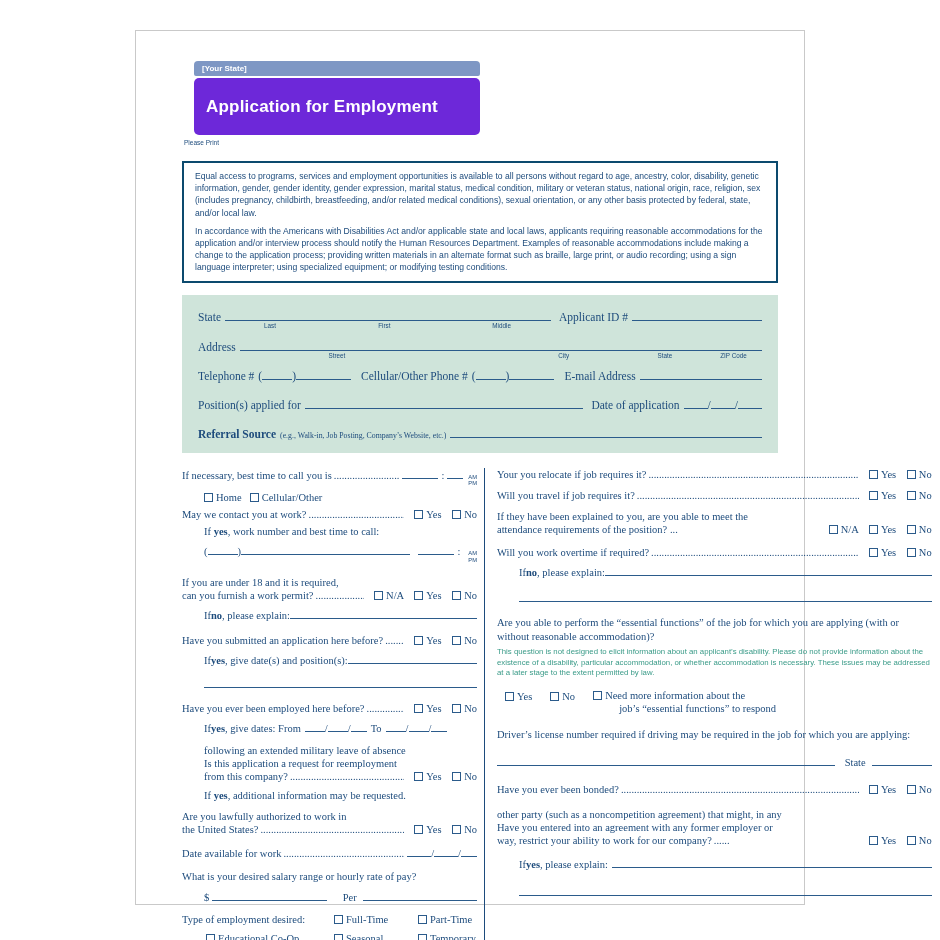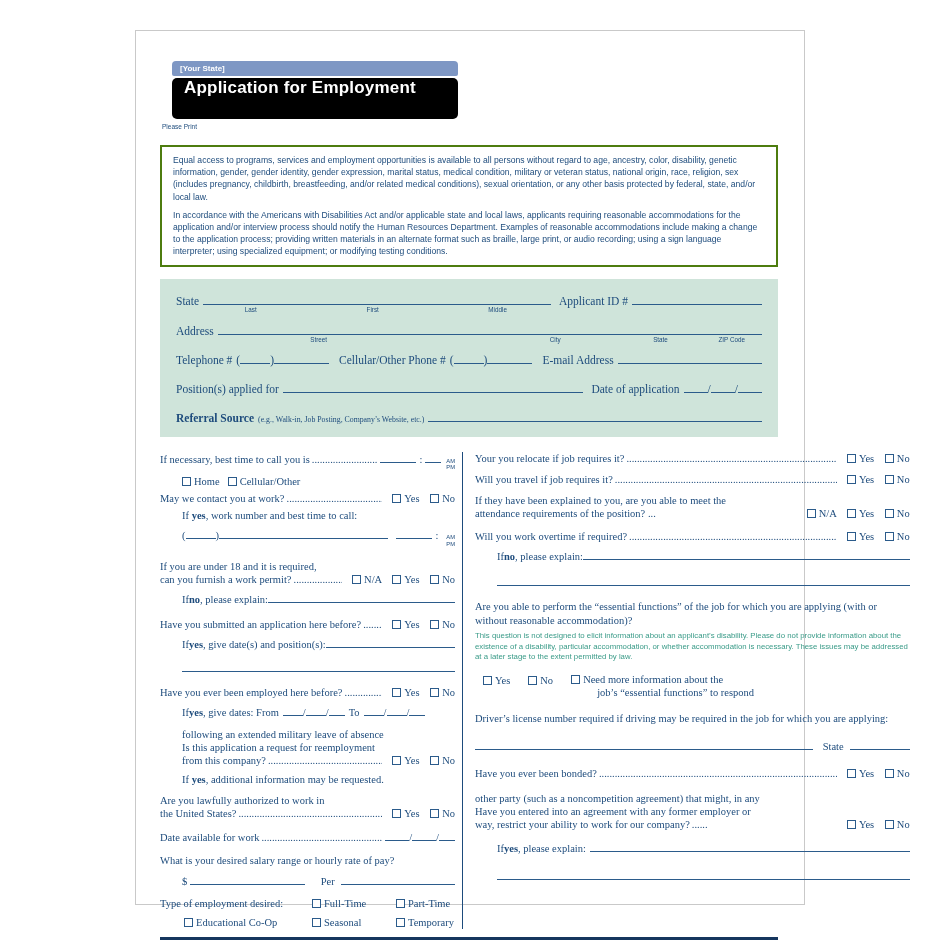--- a/index.html
+++ b/index.html
@@ -1,28 +1,28 @@
 <!DOCTYPE html>
 <html><head>
 <meta charset="utf-8">
 <style>
   html,body{margin:0;padding:0;background:#ffffff;}
   body{width:940px;height:940px;position:relative;font-family:"Liberation Serif",serif;}
   *{box-sizing:border-box;}
   .sheet{width:670px;height:875px;margin:30px auto 0;background:#fff;border:1px solid #c9c9c9;
-         padding:30px 26px 14px 24px;display:flex;flex-direction:column;color:#1d4b7c;}
+         padding:30px 26px 14px 46px;display:flex;flex-direction:column;color:#1d4b7c;}
   
   .hdr-wrap{margin-left:12px;width:286px;}
   .hdr-top{background:#7e97c4;border-radius:4px 4px 2px 2px;height:15px;display:flex;align-items:center;
            padding:0 8px;color:#fff;font-family:"Liberation Sans",sans-serif;font-size:8px;font-weight:bold;}
-  .hdr-main{background:#000000;border-radius:5px;height:41px;margin-top:2px;display:flex;
+  .hdr-main{background:#6d28d9;border-radius:5px;height:57px;margin-top:2px;display:flex;align-items:center;
             padding:0 12px;color:#fff;font-family:"Liberation Sans",sans-serif;font-size:17px;font-weight:bold;letter-spacing:0.2px;}
   .please-print{font-family:"Liberation Sans",sans-serif;font-size:6.5px;color:#1d4b7c;margin:4px 0 0 2px;}
   
-  .intro{border:2px solid #4d7c0f;margin-top:15px;padding:7px 11px;font-family:"Liberation Sans",sans-serif;
+  .intro{border:2px solid #0c4a6e;margin-top:15px;padding:7px 11px;font-family:"Liberation Sans",sans-serif;
          font-size:8.6px;line-height:1.42;color:#1d4b7c;}
   .intro p{margin:0;}
   .intro p + p{margin-top:6px;}
   
   .idbox{background:#cfe4da;margin-top:12px;padding:14px 16px 13px;font-size:11.5px;}
   .row{display:flex;align-items:baseline;}
   .blank{display:inline-block;height:11px;border-bottom:1px solid #2b5b8b;}
   .fill{flex:1;min-width:10px;}
   .w16{width:16px}.w20{width:20px}.w24{width:24px}.w30{width:30px}.w36{width:36px}.w45{width:45px}
   .w55{width:55px}.w60{width:60px}.w130{width:130px}

